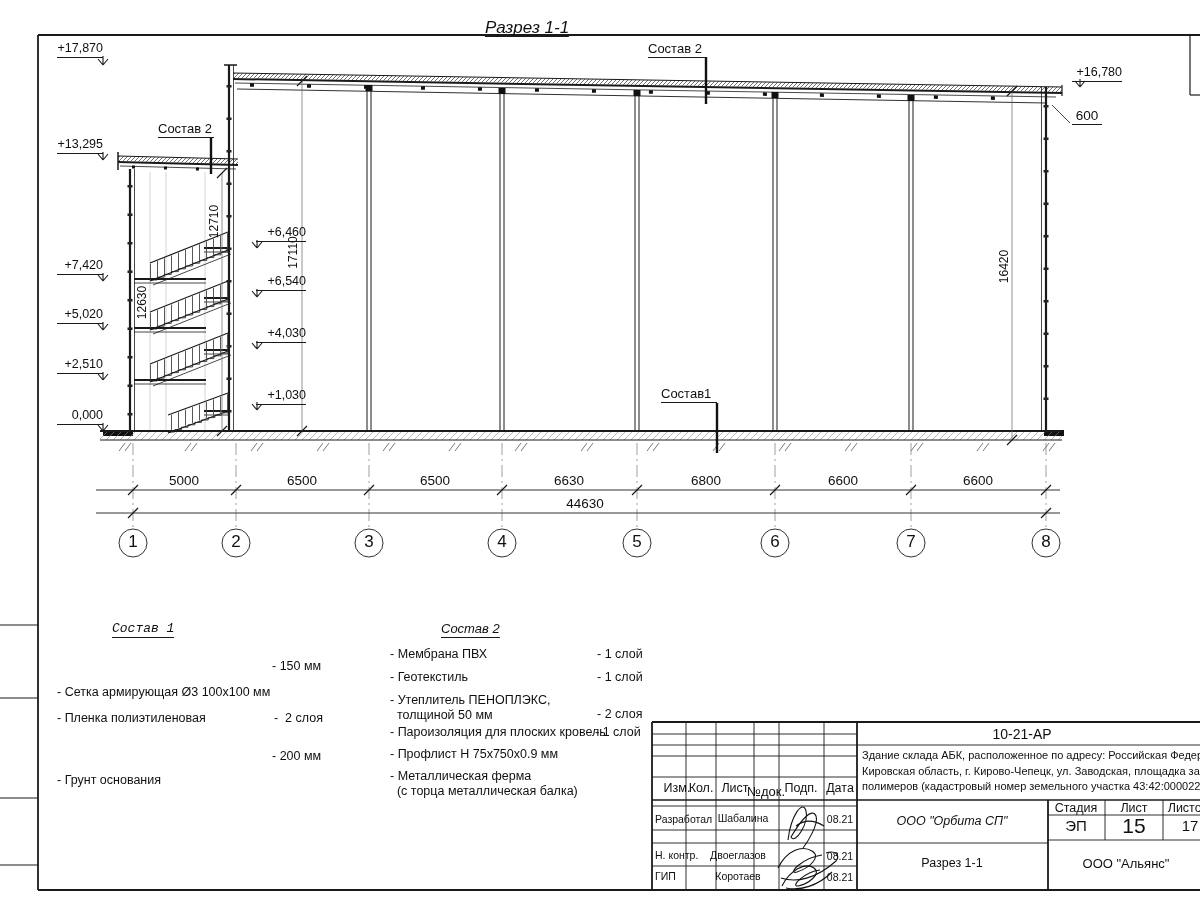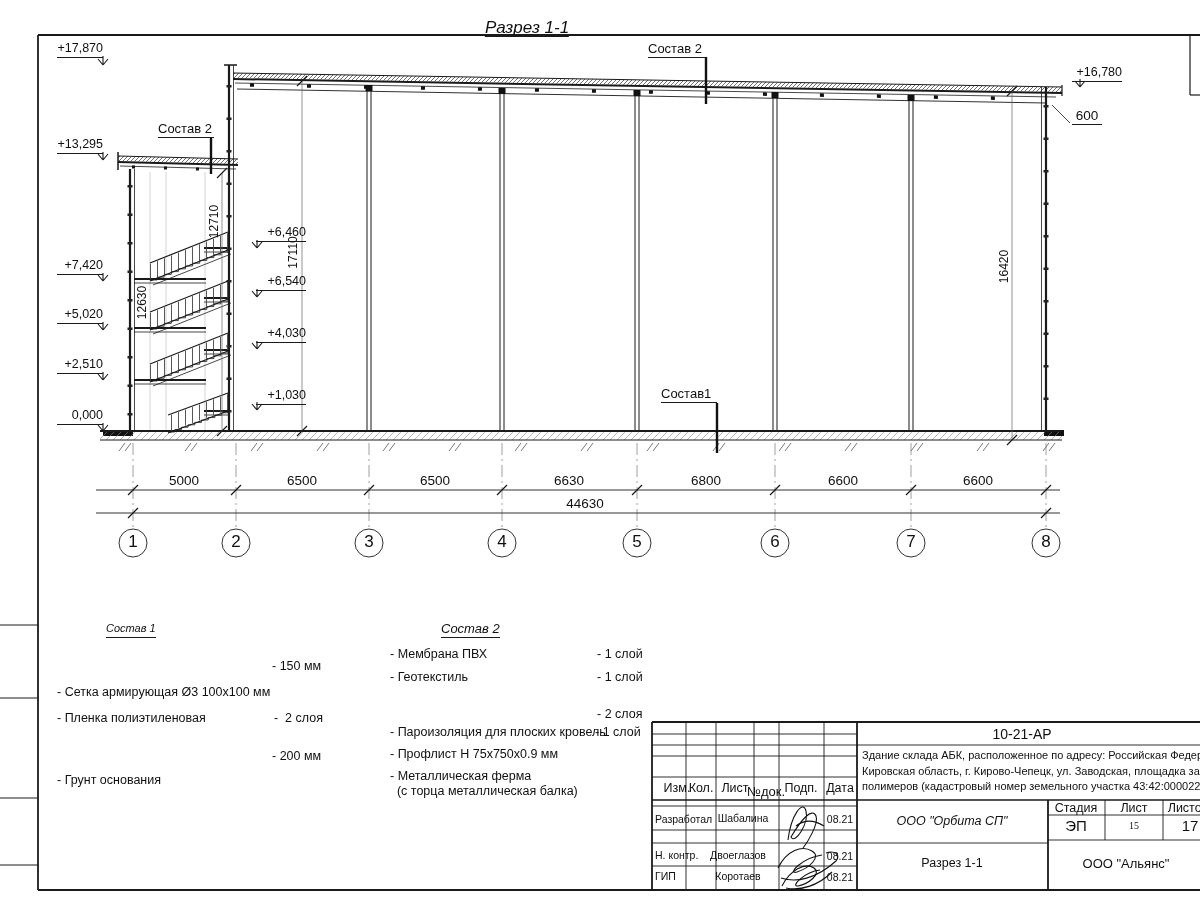--- a/index.html
+++ b/index.html
@@ -294,33 +294,35 @@
 
   <div class="t c bub" style="left:133px;top:534px;">1</div>
   <div class="t c bub" style="left:236px;top:534px;">2</div>
   <div class="t c bub" style="left:369px;top:534px;">3</div>
   <div class="t c bub" style="left:502px;top:534px;">4</div>
   <div class="t c bub" style="left:637px;top:534px;">5</div>
   <div class="t c bub" style="left:775px;top:534px;">6</div>
   <div class="t c bub" style="left:911px;top:534px;">7</div>
   <div class="t c bub" style="left:1046px;top:534px;">8</div>
 
-  <div class="t it u" style="left:106px;top:621px;font-size:11px;">Состав 1</div>
+  <div class="t it u" style="left:112px;top:621px;font-size:13px;font-family:Liberation Mono, monospace;">Состав 1</div>
   <div class="t li" style="left:272px;top:659px;">- 150 мм</div>
   <div class="t li" style="left:57px;top:685px;">- Сетка армирующая Ø3 100х100 мм</div>
   <div class="t li" style="left:57px;top:711px;">- Пленка полиэтиленовая</div>
   <div class="t li" style="left:274px;top:711px;">-  2 слоя</div>
   <div class="t li" style="left:272px;top:749px;">- 200 мм</div>
   <div class="t li" style="left:57px;top:773px;">- Грунт основания</div>
 
   <div class="t it u" style="left:441px;top:621px;font-size:13px;">Состав 2</div>
   <div class="t li" style="left:390px;top:647px;">- Мембрана ПВХ</div>
   <div class="t li" style="left:597px;top:647px;">- 1 слой</div>
   <div class="t li" style="left:390px;top:670px;">- Геотекстиль</div>
   <div class="t li" style="left:597px;top:670px;">- 1 слой</div>
+  <div class="t li" style="left:390px;top:693px;">- Утеплитель ПЕНОПЛЭКС,
+  толщиной 50 мм</div>
   <div class="t li" style="left:597px;top:707px;">- 2 слоя</div>
   <div class="t li" style="left:390px;top:725px;">- Пароизоляция для плоских кровель</div>
   <div class="t li" style="left:595px;top:725px;">- 1 слой</div>
   <div class="t li" style="left:390px;top:747px;">- Профлист Н 75х750х0.9 мм</div>
   <div class="t li" style="left:390px;top:769px;">- Металлическая ферма
   (с торца металлическая балка)</div>
 
   <div class="t c" style="left:1022px;top:727px;font-size:14px;">10-21-АР</div>
   <div class="t" style="left:862px;top:748px;font-size:11px;line-height:15.5px;">Здание склада АБК, расположенное по адресу: Российская Федерация,
 Кировская область, г. Кирово-Чепецк, ул. Заводская, площадка завода
@@ -343,17 +345,17 @@
   <div class="t c tbs" style="left:738px;top:869px;">Коротаев</div>
   <div class="t c tbs" style="left:840px;top:870px;">08.21</div>
 
   <div class="t c it" style="left:952px;top:814px;font-size:12.5px;">ООО "Орбита СП"</div>
   <div class="t c" style="left:952px;top:856px;font-size:12.5px;">Разрез 1-1</div>
 
   <div class="t c tb" style="left:1076px;top:801px;">Стадия</div>
   <div class="t c tb" style="left:1134px;top:801px;">Лист</div>
   <div class="t c tb" style="left:1188px;top:801px;">Листов</div>
   <div class="t c" style="left:1076px;top:818px;font-size:15px;">ЭП</div>
-  <div class="t c" style="left:1134px;top:818px;font-size:10px;font-family:Liberation Serif, serif;">15</div>
+  <div class="t c" style="left:1134px;top:818px;font-size:21px;">15</div>
   <div class="t c" style="left:1190px;top:818px;font-size:15px;">17</div>
   <div class="t c" style="left:1126px;top:856px;font-size:13px;">ООО "Альянс"</div>
 
 </div>
 
 </body></html>

